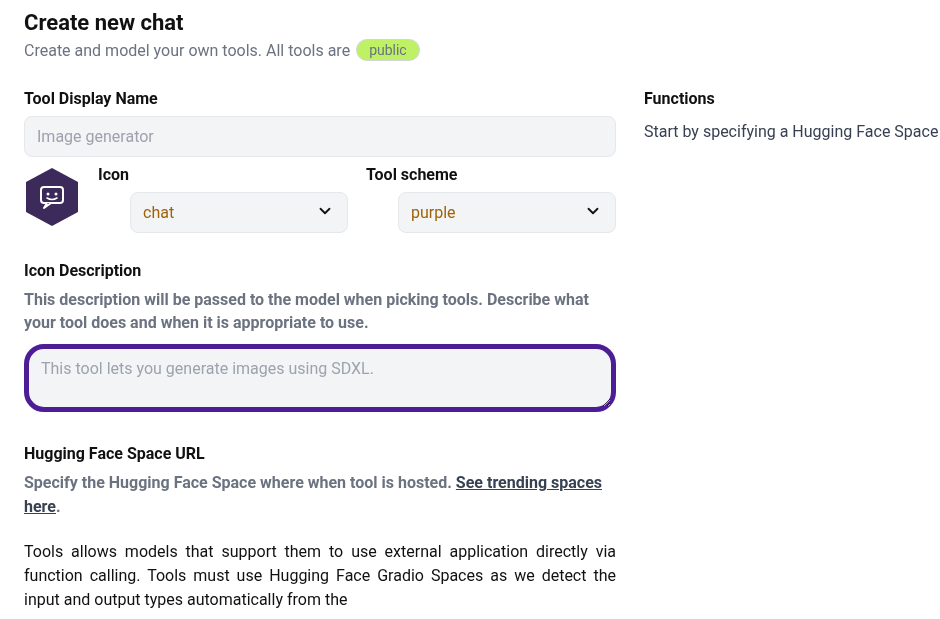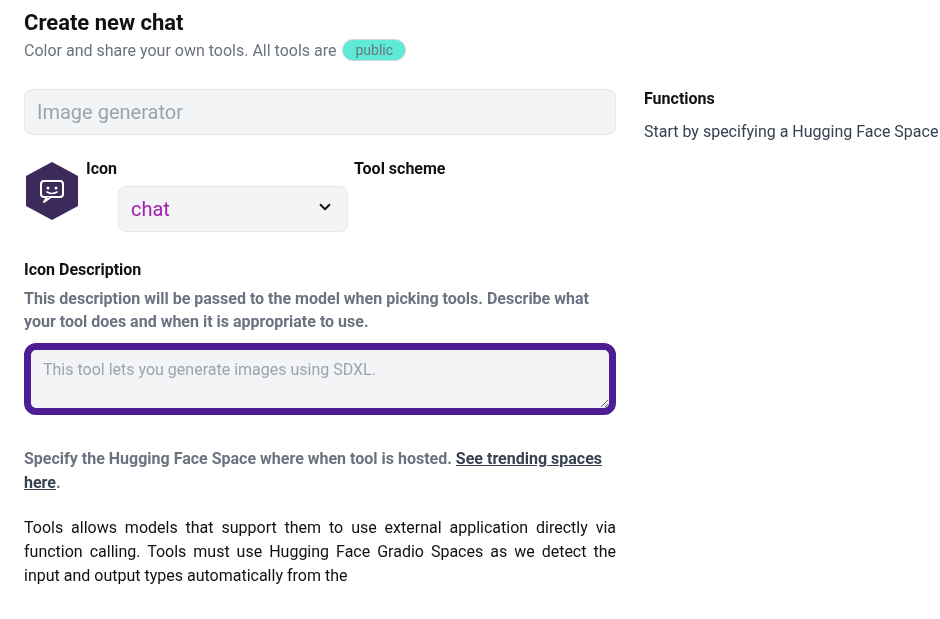--- a/index.html
+++ b/index.html
@@ -26,21 +26,21 @@
   }
   .badge {
     display: inline-flex;
     align-items: center;
     justify-content: center;
     padding: 2px 12px;
     border: 1px solid #d1d5db;
     border-radius: 14px;
     font-size: 14px;
     color: #6b7280;
-    background: #5eead4;
+    background: #bef264;
   }
   .columns {
     display: flex;
     margin-top: 28px;
     gap: 28px;
   }
   .left {
     width: 592px;
     flex-shrink: 0;
   }
@@ -53,22 +53,22 @@
     color: #111;
     margin-bottom: 8px;
     display: block;
   }
   .input, .select {
     width: 100%;
     background: #f3f4f6;
     border: 1px solid #e5e7eb;
     border-radius: 8px;
     padding: 10px 12px;
-    font-size: 20px;
-    color: #a21caf;
+    font-size: 16px;
+    color: #a16207;
     font-family: inherit;
   }
   .input::placeholder, .textarea::placeholder {
     color: #9ca3af;
   }
   .select {
     appearance: none;
     -webkit-appearance: none;
     background-image: none;
     padding-right: 40px;
@@ -80,22 +80,22 @@
   }
   .select-wrap .chevron {
     position: absolute;
     right: 14px;
     top: 50%;
     transform: translateY(-50%);
     pointer-events: none;
   }
   .row-icon {
     display: flex;
-    gap: 6px;
-    margin-top: 24px;
+    gap: 18px;
+    margin-top: 8px;
     align-items: flex-start;
   }
   .icon-box {
     flex-shrink: 0;
     margin-top: 2px;
   }
   .icon-col, .color-col {
     flex: 1;
   }
   .section {
@@ -104,22 +104,22 @@
   .helper {
     font-size: 16px;
     color: #6b7280;
     margin-bottom: 10px;
     line-height: 1.45;
     font-weight: bold;
   }
   .textarea {
     width: 100%;
     background: #f3f4f6;
-    border: 7px solid #4c1d95;
-    border-radius: 12px;
+    border: 5px solid #4c1d95;
+    border-radius: 20px;
     padding: 10px 12px;
     font-size: 16px;
     color: #b91c1c;
     font-family: inherit;
     resize: vertical;
     min-height: 60px;
   }
   .link {
     text-decoration: underline;
     color: #374151;
@@ -143,28 +143,29 @@
     color: #374151;
     white-space: nowrap;
   }
 </style>
 </head>
 <body>
 
 <div>
   <h1 class="header-title">Create new chat</h1>
   <div class="header-subtitle">
-    <span>Color and share your own tools. All tools are</span>
+    <span>Create and model your own tools. All tools are</span>
     <span class="badge">public</span>
   </div>
 </div>
 
 <div class="columns">
   <div class="left">
 
+    <label class="label">Tool Display Name</label>
     <input class="input" type="text" placeholder="Image generator" style="">
 
     <div class="row-icon">
       <div class="icon-box">
         <svg width="56" height="60" viewBox="0 0 56 60">
           <polygon points="28,1 54,15 54,45 28,59 2,45 2,15" fill="#3b2a5a"></polygon>
           <rect x="17" y="20" width="22" height="16" rx="3" fill="none" stroke="#fff" stroke-width="2"></rect>
           <circle cx="24" cy="27" r="1.5" fill="#fff"></circle>
           <circle cx="32" cy="27" r="1.5" fill="#fff"></circle>
           <path d="M23 31 Q28 34 33 31" stroke="#fff" stroke-width="1.6" fill="none" stroke-linecap="round"></path>
@@ -181,30 +182,41 @@
           <span class="chevron">
             <svg width="18" height="18" viewBox="0 0 24 24" fill="none" stroke="#111" stroke-width="2.4" stroke-linecap="round" stroke-linejoin="round">
                 <polyline points="6 9 12 15 18 9"></polyline>
               </svg>
           </span>
         </div>
       </div>
 
       <div class="color-col">
         <label class="label">Tool scheme</label>
+        <div class="select-wrap">
+          <select class="select">
+            <option>purple</option>
+          </select>
+          <span class="chevron">
+            <svg width="18" height="18" viewBox="0 0 24 24" fill="none" stroke="#111" stroke-width="2.4" stroke-linecap="round" stroke-linejoin="round">
+                <polyline points="6 9 12 15 18 9"></polyline>
+              </svg>
+          </span>
+        </div>
       </div>
     </div>
 
     <div class="section">
       <label class="label">Icon Description</label>
       <p class="helper">This description will be passed to the model when picking tools. Describe what your tool does and when it is appropriate to use.</p>
       <textarea class="textarea" placeholder="This tool lets you generate images using SDXL." style=""></textarea>
     </div>
 
     <div class="section">
+      <label class="label">Hugging Face Space URL</label>
       <p class="helper">
         <span>Specify the Hugging Face Space where when tool is hosted. </span><a class="link">See trending spaces here</a><span>.</span>
       </p>
     </div>
 
     <p class="footnote">
       <span>Tools allows models that support them to use external application directly via function calling. Tools must use Hugging Face Gradio Spaces as we detect the input and output types automatically from the </span>
     </p>
 
   </div>

